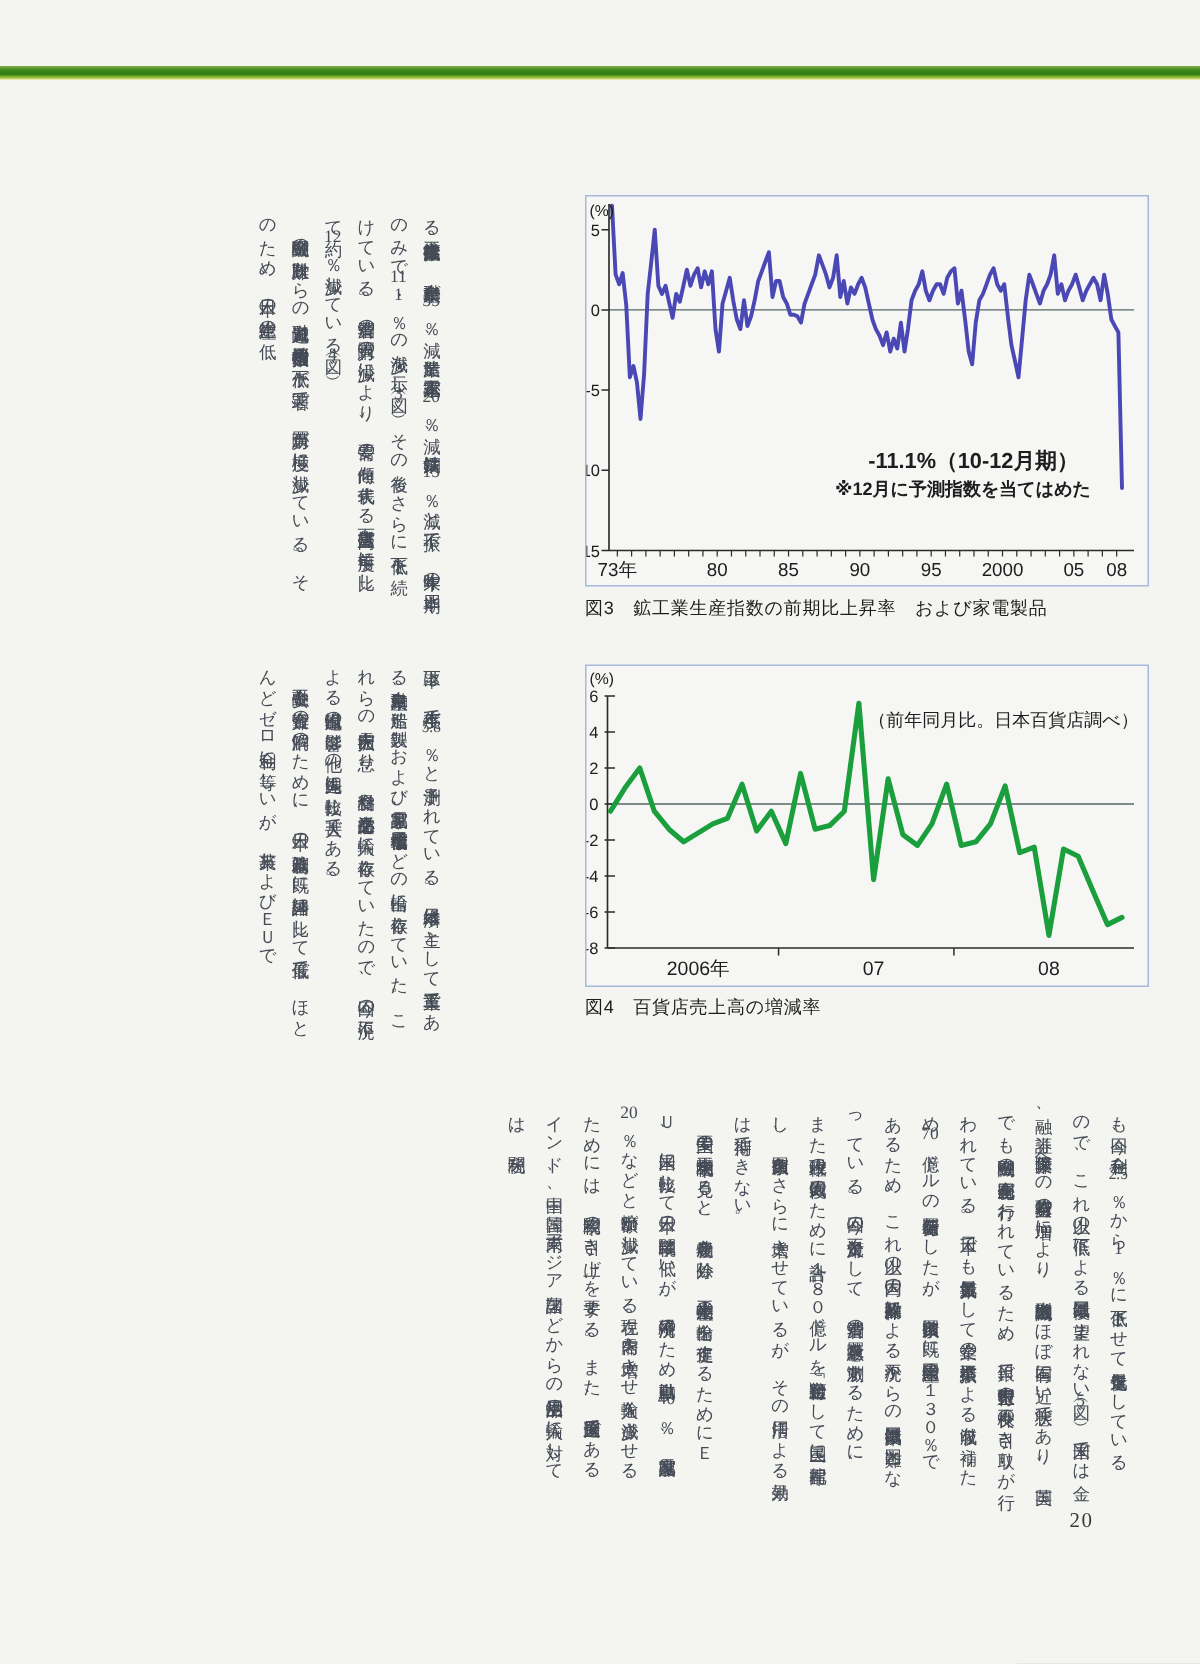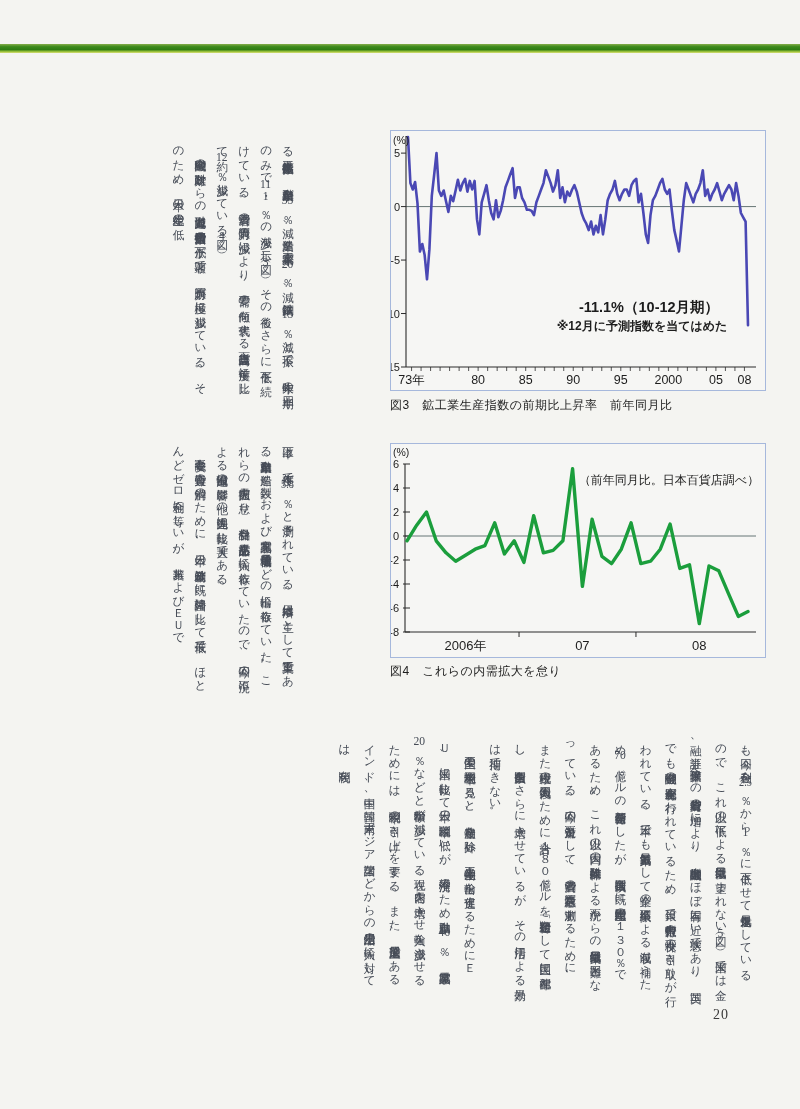--- a/index.html
+++ b/index.html
@@ -88,21 +88,21 @@
         <text x="229.79720279720277" y="253" text-anchor="middle" font-size="12.5">95</text>
         <text x="277.34965034965035" y="253" text-anchor="middle" font-size="12.5">2000</text>
         <text x="324.9020979020979" y="253" text-anchor="middle" font-size="12.5">05</text>
         <text x="353.4335664335664" y="253" text-anchor="middle" font-size="12.5">08</text>
         <polyline points="17.0,6.1 19.4,52.1 21.8,58.5 24.1,51.0 26.5,72.4 28.9,120.5 31.3,113.0 33.6,123.7 36.0,148.3 38.4,118.4 40.8,64.9 43.2,43.5 45.5,22.1 47.9,59.5 50.3,64.9 52.7,59.5 55.0,70.2 57.4,80.9 59.8,64.9 62.2,70.2 64.6,59.5 66.9,48.8 69.3,59.5 71.7,52.1 74.1,47.8 76.4,60.6 78.8,49.9 81.2,58.5 83.6,49.9 86.0,88.4 88.3,103.4 90.7,71.3 93.1,62.8 95.5,54.2 97.8,69.2 100.2,82.0 102.6,88.4 105.0,69.2 107.3,86.3 109.7,79.9 112.1,69.2 114.5,56.3 116.9,49.9 119.2,43.5 121.6,37.1 124.0,67.0 126.4,56.3 128.7,56.3 131.1,67.0 133.5,71.3 135.9,78.8 138.3,78.8 140.6,79.9 143.0,84.1 145.4,71.3 147.8,64.9 150.1,58.5 152.5,52.1 154.9,39.2 157.3,45.6 159.7,52.1 162.0,60.6 164.4,54.2 166.8,39.2 169.2,67.0 171.5,56.3 173.9,71.3 176.3,60.6 178.7,64.9 181.1,58.5 183.4,54.2 185.8,60.6 188.2,71.3 190.6,82.0 192.9,88.4 195.3,92.7 197.7,99.1 200.1,90.6 202.5,103.4 204.8,94.8 207.2,101.3 209.6,84.1 212.0,103.4 214.3,88.4 216.7,69.2 219.1,62.8 221.5,58.5 223.9,49.9 226.2,62.8 228.6,69.2 231.0,62.8 233.4,58.5 235.7,58.5 238.1,64.9 240.5,54.2 242.9,49.9 245.3,47.8 247.6,71.3 250.0,62.8 252.4,82.0 254.8,103.4 257.1,111.9 259.5,84.1 261.9,69.2 264.3,64.9 266.7,58.5 269.0,52.1 271.4,47.8 273.8,58.5 276.2,62.8 278.5,58.5 280.9,79.9 283.3,99.1 285.7,109.8 288.0,120.5 290.4,94.8 292.8,69.2 295.2,52.1 297.6,58.5 299.9,64.9 302.3,71.3 304.7,62.8 307.1,58.5 309.4,52.1 311.8,39.2 314.2,64.9 316.6,58.5 319.0,69.2 321.3,62.8 323.7,58.5 326.1,52.1 328.5,60.6 330.8,69.2 333.2,62.8 335.6,58.5 338.0,54.2 340.4,58.5 342.7,69.2 345.1,52.1 347.5,64.9 349.9,82.0 352.2,86.3 354.6,90.6 357.0,194.3" fill="none" stroke="#4a48b4" stroke-width="2.6" stroke-linejoin="round" stroke-linecap="round"></polyline>
         <text x="2" y="13" font-size="10.5">(%)</text>
         <text x="258" y="181" text-anchor="middle" font-size="14.5" font-weight="bold" fill="#3b36ab">-11.1%（10-12月期）</text>
         <text x="251" y="199" text-anchor="middle" font-size="12" font-weight="bold">※12月に予測指数を当てはめた</text>
       </svg></div>
 
-  <div class="figcap" style="left:390px;top:397px;">図3　鉱工業生産指数の前期比上昇率　前年同月比</div>
+  <div class="figcap" style="left:390px;top:397px;">図3　鉱工業生産指数の前期比上昇率　および家電製品</div>
 
   <div class="vblock vb-a" style="left:78px;top:438px;width:220px;height:252px;">
       <p>下率は、本年度で<span class="tcy">5.8</span>％と予測されている。日本経済は主として重工業である自動車産業、造船、製鉄、および家電製品、電子通信機器などの輸出に依存していた。これらの内需拡大を怠り、食料品や生活必需品を輸入に依存していたので、今回の不況による輸出減退の影響は他の先進国に比較し甚大である。</p>
       <p>　金融不安と資金難の解消のために、日本の政策金利は既に諸外国に比して最低で、ほとんどゼロ金利に等しいが、英米およびＥＵで</p>
     </div>
 
   <div class="figure" style="left:390px;top:443px;width:374px;height:213px;"><svg width="372" height="211">
         <line x1="14" y1="92" x2="365" y2="92" stroke="#566" stroke-width="0.9"></line>
         <line x1="14" y1="20" x2="14" y2="188" stroke="#2b2b2b" stroke-width="1.1"></line>
         <line x1="14" y1="188" x2="365" y2="188" stroke="#2b2b2b" stroke-width="1.1"></line>
@@ -125,21 +125,21 @@
         <line x1="128.04285714285714" y1="188" x2="128.04285714285714" y2="193" stroke="#2b2b2b" stroke-width="1"></line>
         <line x1="244.95714285714283" y1="188" x2="244.95714285714283" y2="193" stroke="#2b2b2b" stroke-width="1"></line>
         <text x="74.45714285714286" y="206" text-anchor="middle" font-size="13">2006年</text>
         <text x="191.37142857142857" y="206" text-anchor="middle" font-size="13">07</text>
         <text x="308.2857142857143" y="206" text-anchor="middle" font-size="13">08</text>
         <polyline points="16.0,96.8 25.7,81.2 35.5,68.0 45.2,96.8 55.0,108.8 64.7,117.2 74.5,111.2 84.2,105.2 93.9,101.6 103.7,78.8 113.4,110.0 123.2,96.8 132.9,118.4 142.7,71.6 152.4,108.8 162.1,106.4 171.9,96.8 181.6,24.8 191.4,142.4 201.1,75.2 210.9,112.4 220.6,119.6 230.3,105.2 240.1,78.8 249.8,119.6 259.6,117.2 269.3,105.2 279.1,80.0 288.8,124.4 298.5,120.8 308.3,179.6 318.0,122.0 327.8,126.8 337.5,149.6 347.3,172.4 357.0,167.6" fill="none" stroke="#1b9e3c" stroke-width="3.4" stroke-linejoin="round" stroke-linecap="round"></polyline>
         <text x="2" y="12" font-size="10.5">(%)</text>
         <text x="278" y="40" text-anchor="middle" font-size="12" font-weight="normal" fill="#1d1d1d">（前年同月比。日本百貨店調べ）</text>
       </svg></div>
 
-  <div class="figcap" style="left:390px;top:663px;">図4　これらの内需拡大を怠り</div>
+  <div class="figcap" style="left:390px;top:663px;">図4　百貨店売上高の増減率</div>
 
   <div class="vblock vb-c" style="left:80px;top:736px;width:678px;height:252px;">
       <p>も今回、金利を<span class="tcy">2.5</span>％から<span class="tcy">1</span>％に低下させて景気促進をしているので、これ以上の低下による景気回復は望まれない（図<span class="tcy">5</span>）。米国では金融、証券、保険業界への政府貸与金の増加により、大型金融機関はほぼ国有に近い状態であり、英国でも金融機関の完全国有化が行われているため、日銀で市中大型銀行の不良株の引き取りが行われている。日本でも景気振興策として企業の業績不振による減収を補うため<span class="tcy">70</span>億ドルの新国債発行をしたが、国家負債は既に国民総生産の１３０％であるため、これ以上の国内の財政的操作による不況からの景気回復策は困難となっている。今回の不況対策として、消費者の購買意欲を刺激するために、また現政権の人気回復のために合計１８０億ドルを「定額給付金」として国民に一律配布し、国家負債をさらに増大させているが、その活用による効果は期待できない。</p>
       <p>　主要国の平均関税率を見ると、農産物を除外し、工業生産物の輸出を促進するためにＥＵ、米国に比較して日本の関税率は低いが、経済不況のため自動車は<span class="tcy">40</span>％、家電製品は<span class="tcy">20</span>％などと輸出額が減少している現在、内需を増大させ輸入を減少させるためには、関税率の引き上げを要する。また、発展途上国であるインド、中国、韓国、東南アジア諸国などからの生活用品の輸入に対しては、関税を</p>
     </div>
 
   <div class="pagenum">20</div>
 
 </div>
 

